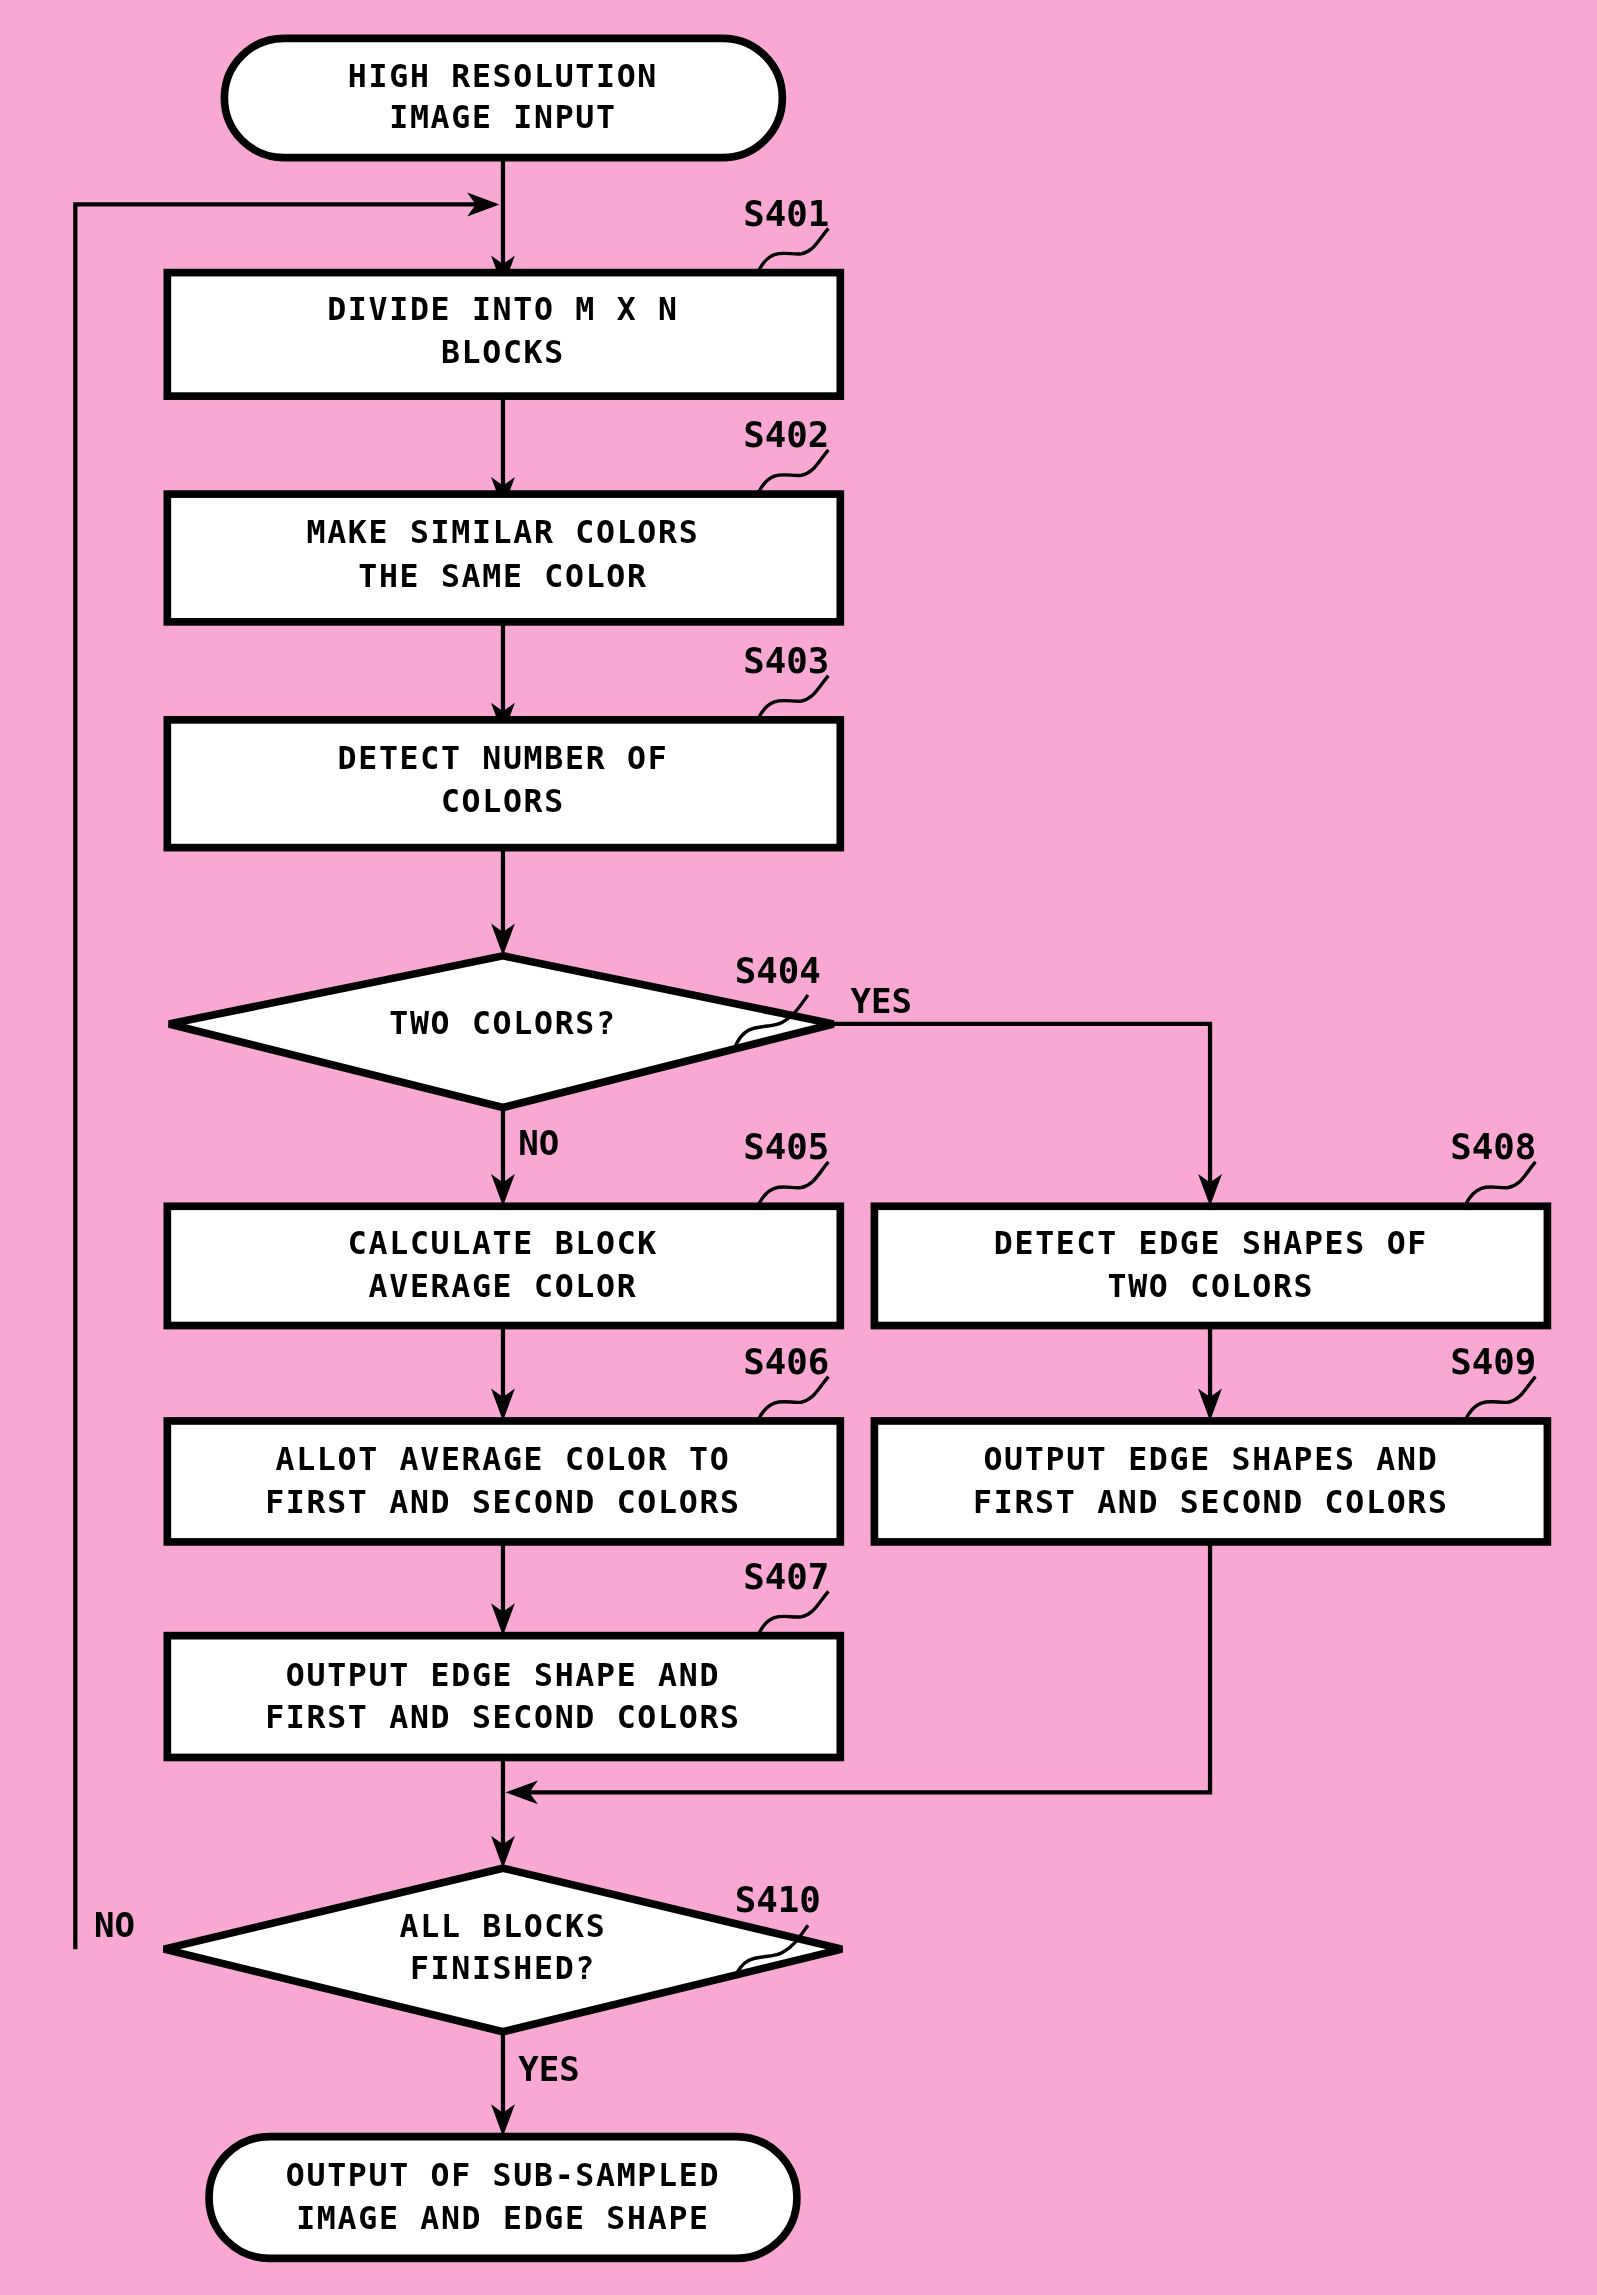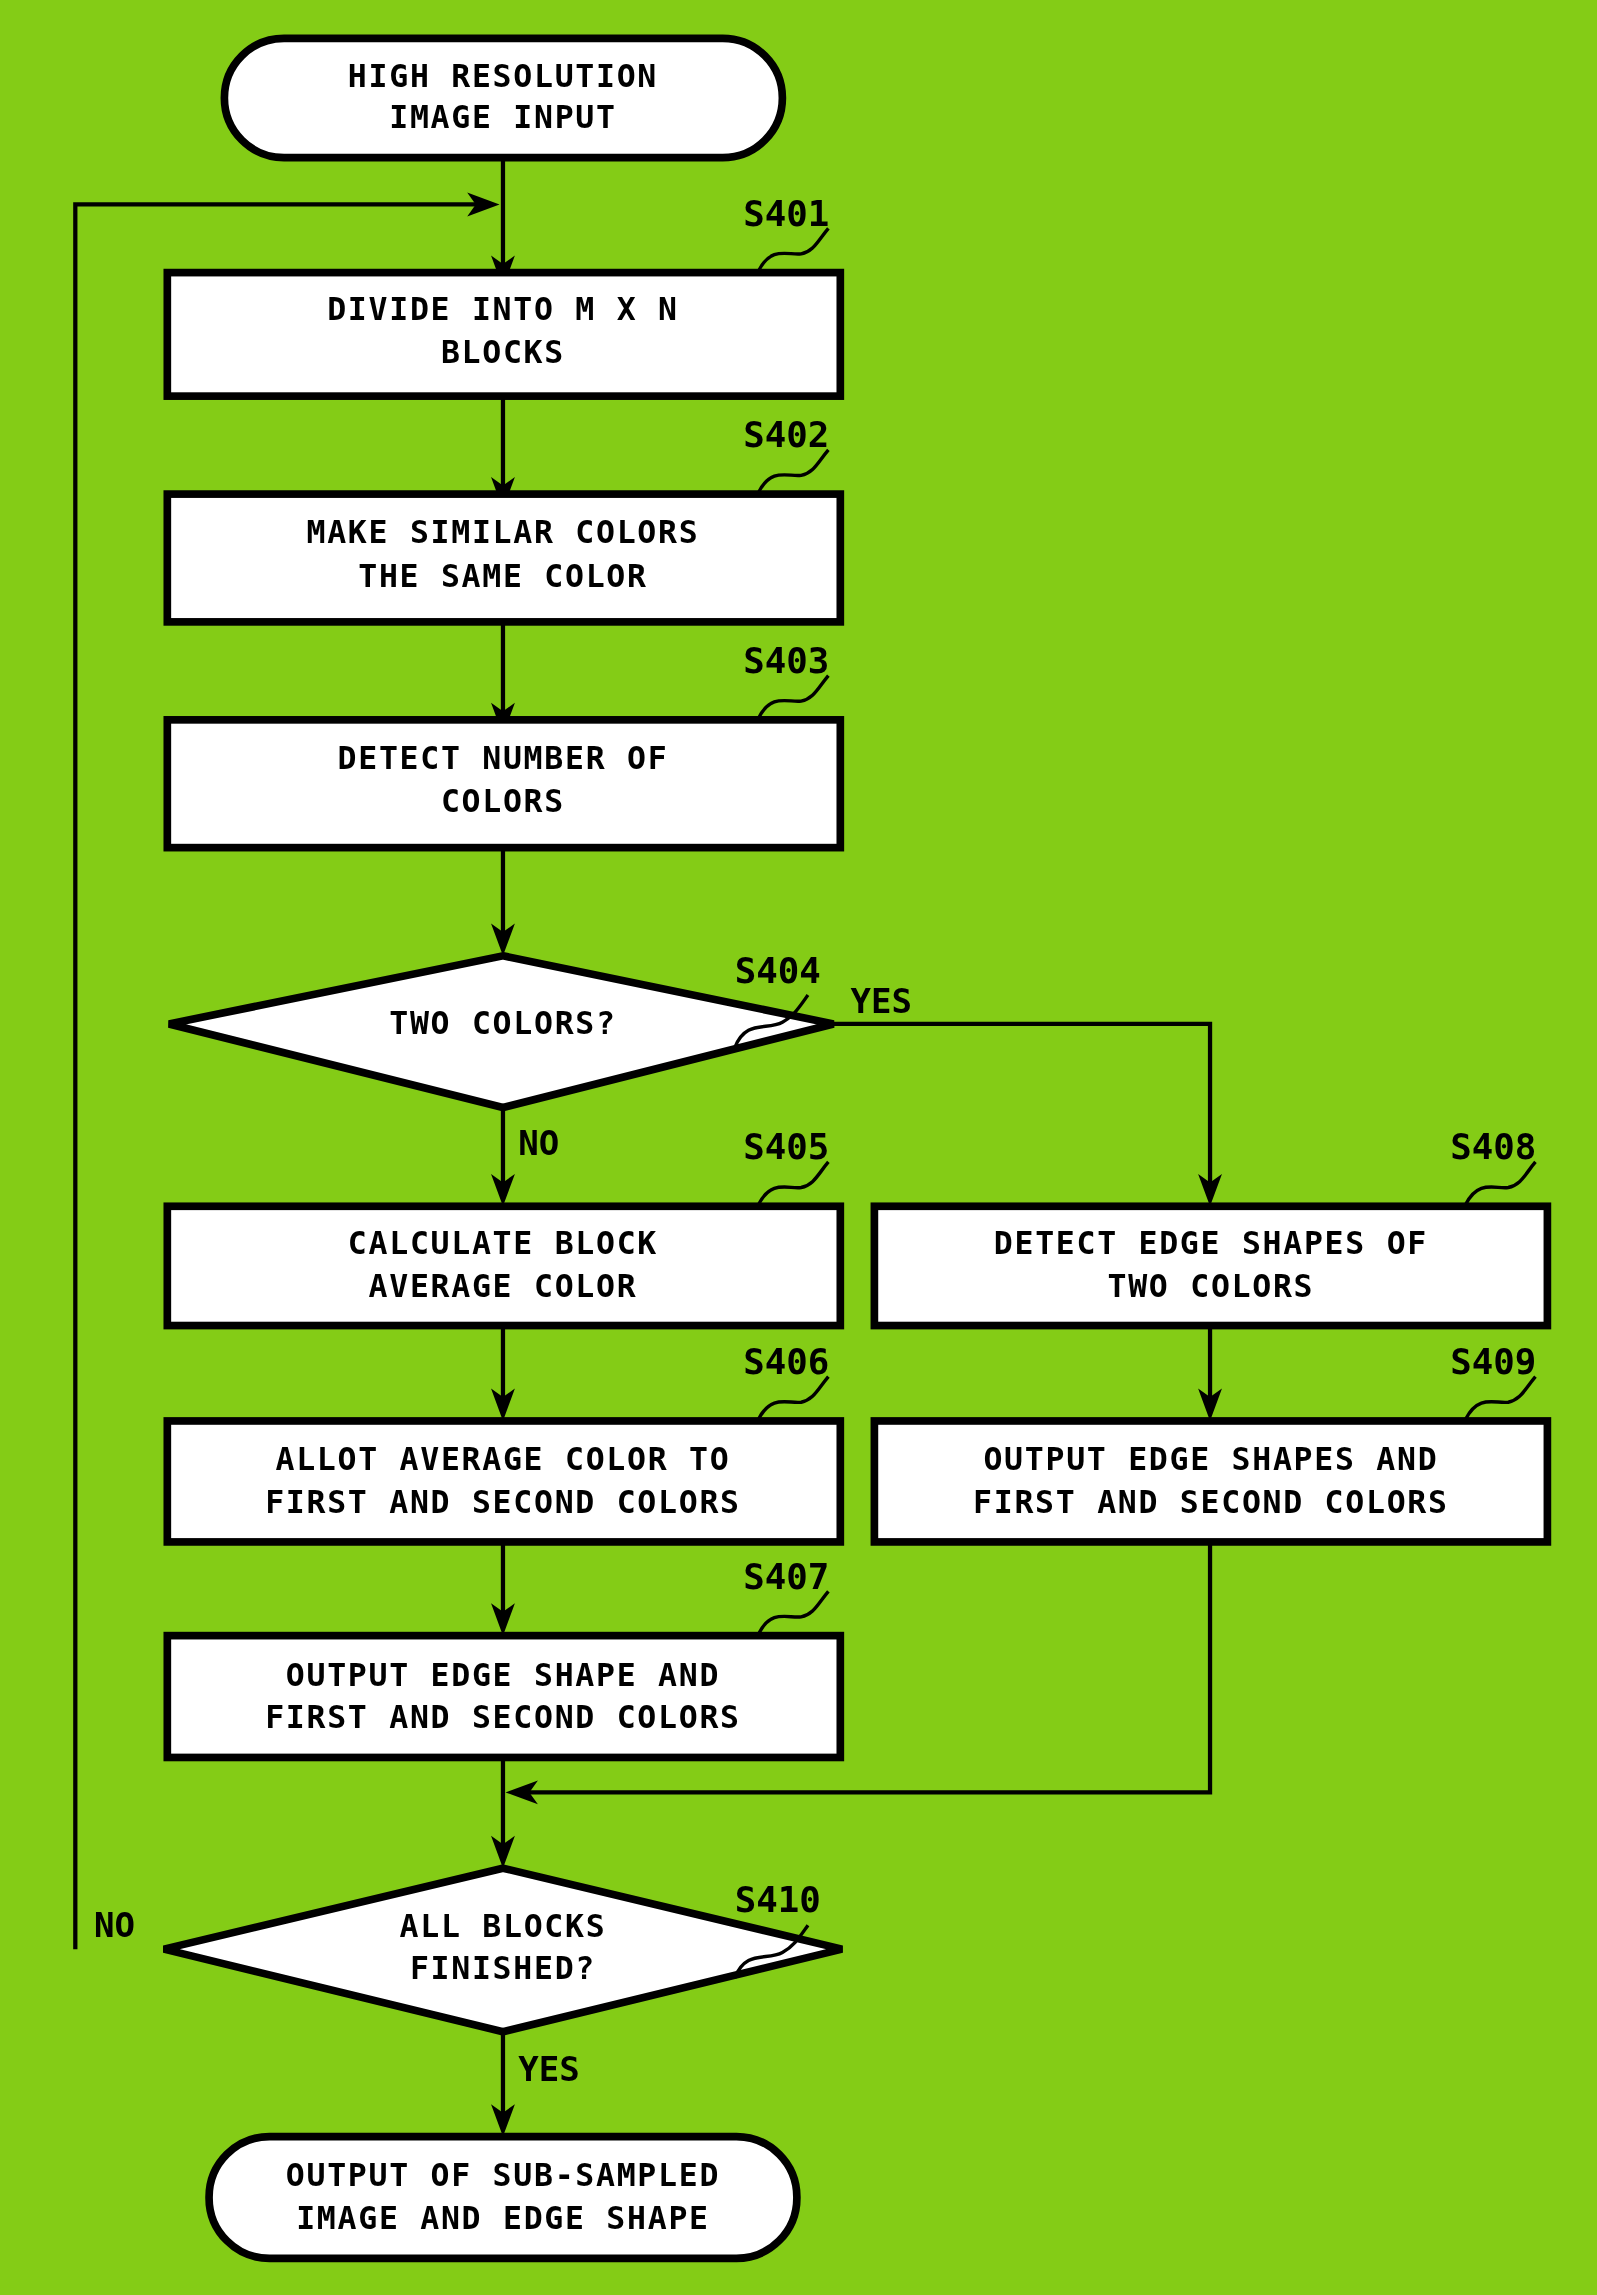--- a/index.html
+++ b/index.html
@@ -10,21 +10,21 @@
   body {
     width: 1598px;
     height: 2295px;
     overflow: hidden;
     font-family: "DejaVu Sans Mono", monospace;
   }
   #flowchart-root {
     position: relative;
     width: 1598px;
     height: 2295px;
-    background: #84cc16;
+    background: #f9a8d4;
   }
   svg#diagram {
     display: block;
     width: 1598px;
     height: 2295px;
   }
   .node-shape {
     fill: #ffffff;
     stroke: #000000;
     stroke-width: 9;

